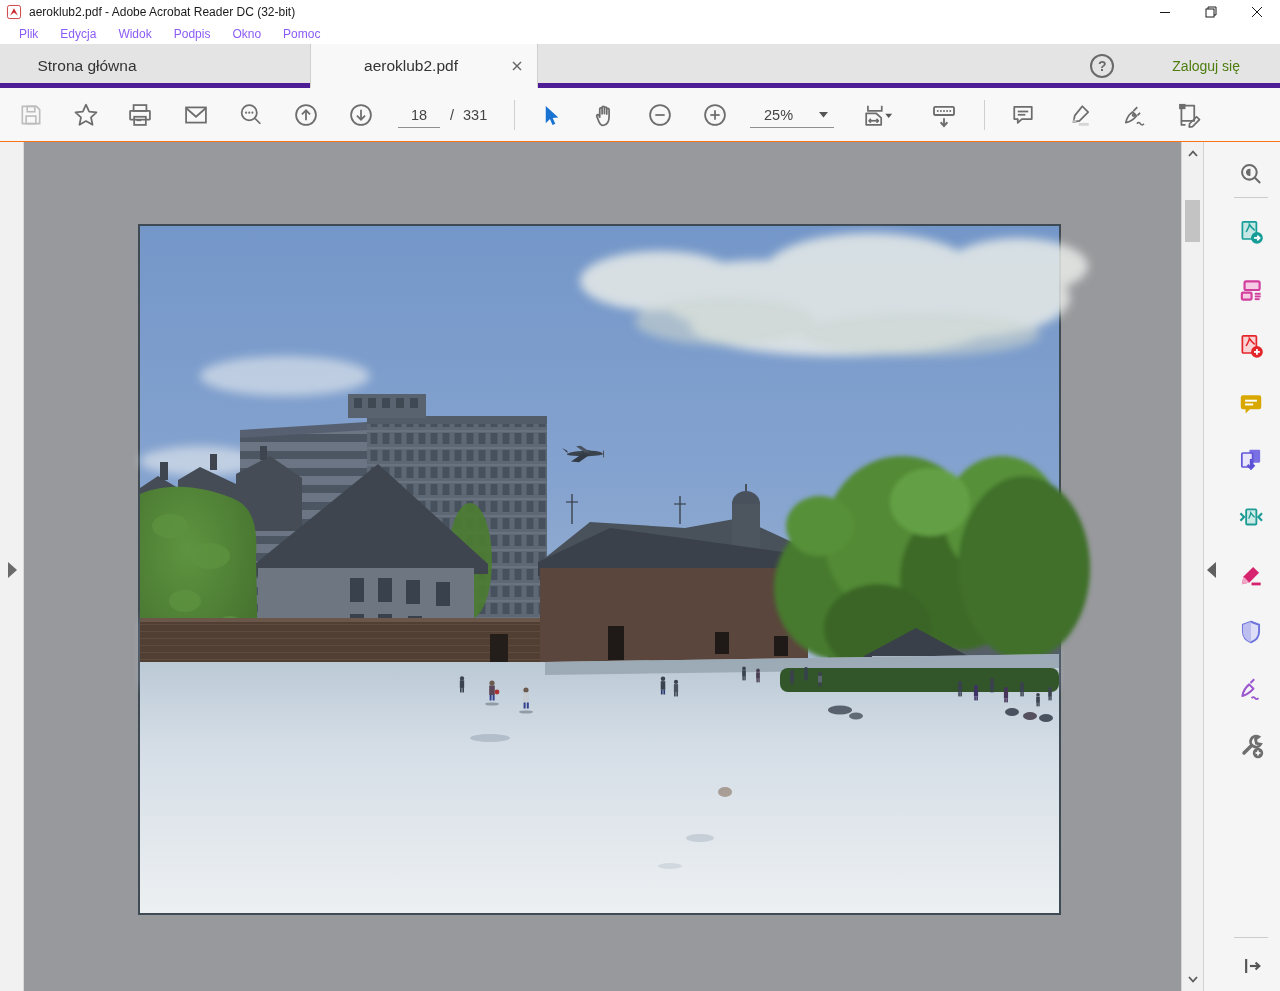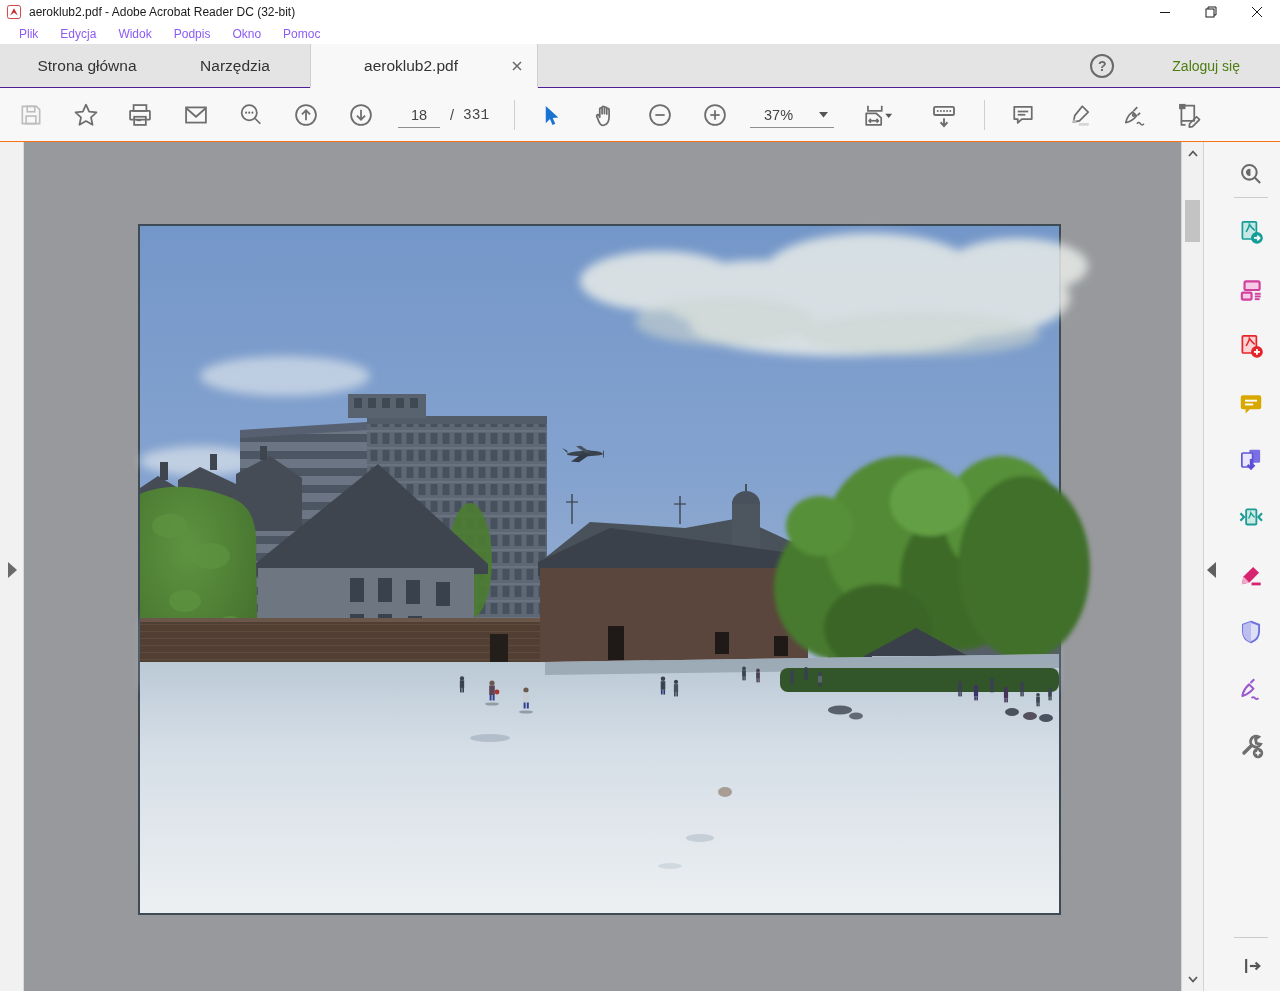--- a/index.html
+++ b/index.html
@@ -12,38 +12,38 @@
   .app-logo { margin-left:7px; width:14px; height:14px; }
   .title-text { margin-left:8px; font-size:12px; color:#1a1a1a; }
   .win-controls { position:absolute; right:0; top:0; height:24px; display:flex; }
   .win-btn { width:46px; height:24px; display:flex; align-items:center; justify-content:center; }
 
   
   .menubar { position:absolute; left:0; top:24px; width:1280px; height:20px; background:#ffffff; display:flex; align-items:center; padding-left:8px; }
   .menu-item { font-size:12px; color:#8b5cf6; padding:2px 11px; }
 
   
-  .tabbar { position:absolute; left:0; top:44px; width:1280px; height:44px; background:#e4e4e4; border-bottom:1px solid #4c1d95; }
+  .tabbar { position:absolute; left:0; top:44px; width:1280px; height:44px; background:#e4e4e4; border-bottom:5px solid #4c1d95; }
   .tab { position:absolute; top:0; height:44px; display:flex; align-items:center; justify-content:center; font-size:15.5px; color:#333; }
   .tab-home { left:8px; width:158px; }
   .tab-tools { left:176px; width:118px; }
   .tab-doc { left:310px; width:228px; background:#f8f8f8; border-left:1px solid #cfcfcf; border-right:1px solid #cfcfcf; border-bottom:1px solid #f8f8f8; }
   .tab-doc .tab-label { margin-right:26px; }
   .tab-close { position:absolute; right:12px; top:14px; width:16px; height:16px; }
   .tab-right { position:absolute; right:0; top:0; height:44px; display:flex; align-items:center; }
   .help-circle { width:24px; height:24px; border:2px solid #6a6a6a; border-radius:50%; display:flex; align-items:center; justify-content:center; font-size:14px; font-weight:bold; color:#6a6a6a; margin-right:58px; }
   .signin { font-size:14px; color:#4d7c0f; margin-right:40px; }
 
   
   .toolbar { position:absolute; left:0; top:88px; width:1280px; height:54px; background:#f8f8f8; border-bottom:1px solid #f97316; }
   .tbtn { position:absolute; top:10px; width:34px; height:34px; display:flex; align-items:center; justify-content:center; }
   .tsep { position:absolute; top:12px; width:1px; height:30px; background:#cfcfcf; }
   .page-box { position:absolute; left:398px; top:14px; width:42px; height:26px; border-bottom:1px solid #8f8f8f; text-align:center; font-size:14.5px; color:#444; line-height:26px; }
   .page-slash { position:absolute; left:450px; top:14px; font-size:14.5px; color:#444; line-height:26px; }
-  .page-total { position:absolute; left:463px; top:14px; font-size:14.5px; color:#444; line-height:26px;font-family:Liberation Mono, monospace; }
+  .page-total { position:absolute; left:463px; top:14px; font-size:14.5px; color:#444; line-height:26px; }
   .zoom-box { position:absolute; left:750px; top:14px; width:84px; height:26px; border-bottom:1px solid #8f8f8f; display:flex; align-items:center; }
   .zoom-text { font-size:14.5px; color:#444; margin-left:14px; }
   .zoom-caret { margin-left:26px; }
 
   
   .workspace { position:absolute; left:0; top:142px; width:1280px; height:849px; }
   .nav-strip { position:absolute; left:0; top:0; width:24px; height:849px; background:#f1f1f1; border-right:1px solid #d9d9d9; }
   .nav-open-tri { position:absolute; left:8px; top:420px; width:0; height:0; border-left:9px solid #6a6a6a; border-top:8px solid transparent; border-bottom:8px solid transparent; }
   .doc-area { position:absolute; left:24px; top:0; width:1157px; height:849px; background:#97999c; overflow:hidden; }
   .photo { position:absolute; left:114px; top:82px; width:923px; height:691px; border:2px solid #3e4b55; }
@@ -106,23 +106,20 @@
     <span class="menu-item">Widok</span>
     <span class="menu-item">Podpis</span>
     <span class="menu-item">Okno</span>
     <span class="menu-item">Pomoc</span>
   </div>
 
   <div class="tabbar">
     <div class="tab tab-home">
         <span>Strona główna</span>
       </div>
-    <div class="tab tab-tools">
-        <span>Narzędzia</span>
-      </div>
     <div class="tab tab-doc">
       <span class="tab-label">aeroklub2.pdf</span>
       <svg class="tab-close" viewBox="0 0 16 16">
           <line x1="4" y1="4" x2="12" y2="12" stroke="#666" stroke-width="1.4"></line>
           <line x1="12" y1="4" x2="4" y2="12" stroke="#666" stroke-width="1.4"></line>
         </svg>
     </div>
     <div class="tab-right">
       <div class="help-circle">
           <span>?</span>
@@ -203,21 +200,21 @@
         </svg>
     </div>
     <div class="tbtn" style="left:698px">
       <svg width="28" height="28" viewBox="0 0 24 24" fill="none" stroke="#6d6d6d" stroke-width="1.5">
           <circle cx="12" cy="12" r="8.5"></circle>
           <line x1="8" y1="12" x2="16" y2="12"></line>
           <line x1="12" y1="8" x2="12" y2="16"></line>
         </svg>
     </div>
     <div class="zoom-box">
-      <span class="zoom-text">37%</span>
+      <span class="zoom-text">25%</span>
       <svg class="zoom-caret" width="9" height="6" viewBox="0 0 9 6">
           <polygon points="0,0 9,0 4.5,5.5" fill="#555"></polygon>
         </svg>
     </div>
     <div class="tbtn" style="left:853px;width:46px">
       <svg width="30" height="30" viewBox="0 0 26 24" fill="none" stroke="#6d6d6d" stroke-width="1.5" stroke-linejoin="round">
           <path d="M6,4 V8.5 H18 V4"></path>
           <path d="M4.5,10.5 H13 L17.5,14.5 V20.5 H4.5 Z"></path>
           <line x1="7" y1="17" x2="15" y2="17"></line>
           <polyline points="8.6,15.4 7,17 8.6,18.6"></polyline>

